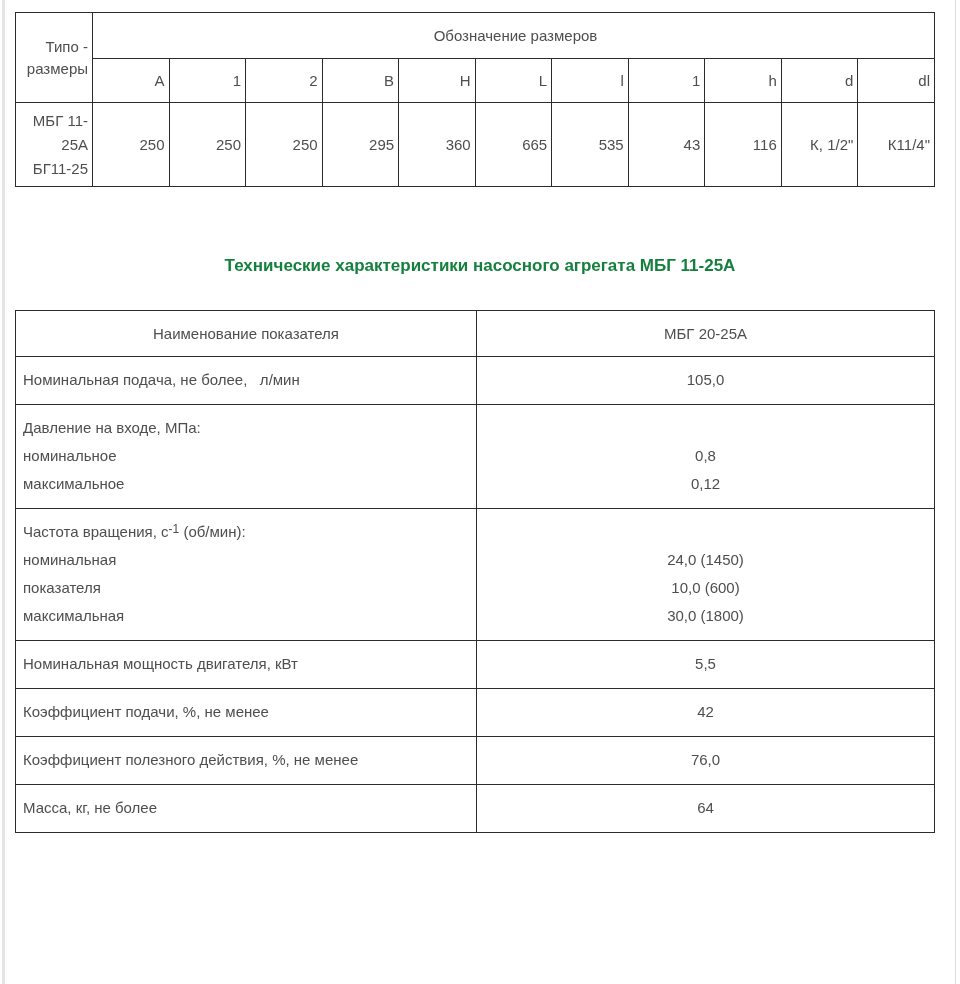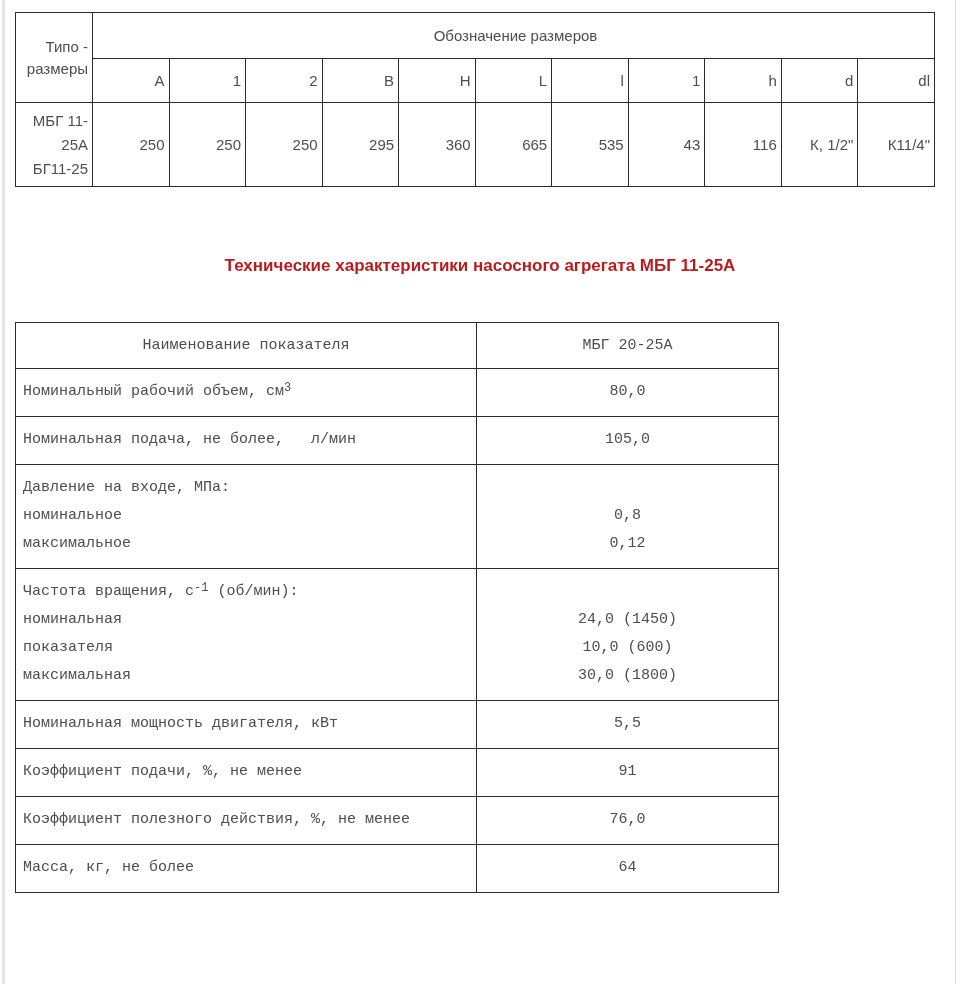--- a/index.html
+++ b/index.html
@@ -30,26 +30,26 @@
   .dims .group-row   { height:46px; }
   .dims .subhead-row { height:44px; }
   .dims .data-row    { height:84px; }
   .dims .group-cell  { text-align:center;margin-top:12px; }
   .dims .corner-cell { line-height:22px; }
   .dims .label-cell  { line-height:24px; }
 
   
   .section-title {
     margin:68px 15px 0 15px; text-align:center;
-    font-size:17px; font-weight:bold; color:#b91c1c; line-height:21px;
+    font-size:17px; font-weight:bold; color:#15803d; line-height:21px;
   }
 
   
   .specs {
-    margin:46px 0 0 15px; width:764px; table-layout:fixed;font-family:Liberation Mono, monospace;
+    margin:34px 0 0 15px; width:920px; table-layout:fixed;
   }
   .specs td {
     border:1px solid #2b2b2b; vertical-align:middle;
   }
   .specs .head-cell { height:46px; text-align:center; font-weight:normal; }
   .specs .name-cell { padding:9px 6px 10px 7px; text-align:left; }
   .specs .val-cell  { padding:9px 4px 10px 4px; text-align:center; }
   .spec-line { height:28px; line-height:28px; white-space:pre-wrap; overflow:visible; }
   sup { font-size:12px; line-height:0; vertical-align:4px; }
 </style>
@@ -117,28 +117,20 @@
       <col style="width:461px">
       <col>
     </colgroup>
     <tbody>
         <tr>
           <td class="head-cell">Наименование показателя</td>
           <td class="head-cell">МБГ 20-25А</td>
         </tr>
         <tr>
           <td class="name-cell">
-            <div class="spec-line"><span>Номинальный рабочий объем, см</span><sup>3</sup></div>
-          </td>
-          <td class="val-cell">
-            <div class="spec-line">80,0</div>
-          </td>
-        </tr>
-        <tr>
-          <td class="name-cell">
             <div class="spec-line"><span>Номинальная подача, не более,   л/мин</span></div>
           </td>
           <td class="val-cell">
             <div class="spec-line">105,0</div>
           </td>
         </tr>
         <tr>
           <td class="name-cell">
             <div class="spec-line"><span>Давление на входе, МПа:</span></div>
             <div class="spec-line"><span>номинальное</span></div>
@@ -170,21 +162,21 @@
           </td>
           <td class="val-cell">
             <div class="spec-line">5,5</div>
           </td>
         </tr>
         <tr>
           <td class="name-cell">
             <div class="spec-line"><span>Коэффициент подачи, %, не менее</span></div>
           </td>
           <td class="val-cell">
-            <div class="spec-line">91</div>
+            <div class="spec-line">42</div>
           </td>
         </tr>
         <tr>
           <td class="name-cell">
             <div class="spec-line"><span>Коэффициент полезного действия, %, не менее</span></div>
           </td>
           <td class="val-cell">
             <div class="spec-line">76,0</div>
           </td>
         </tr>

